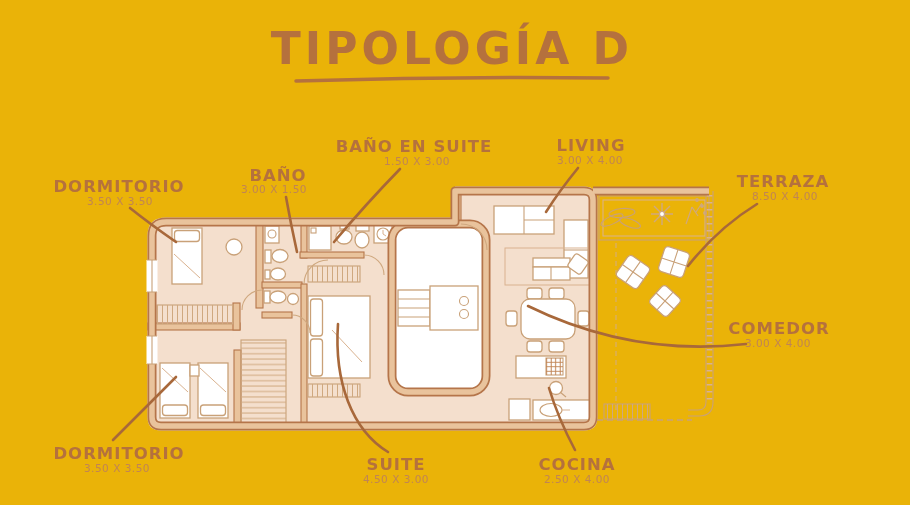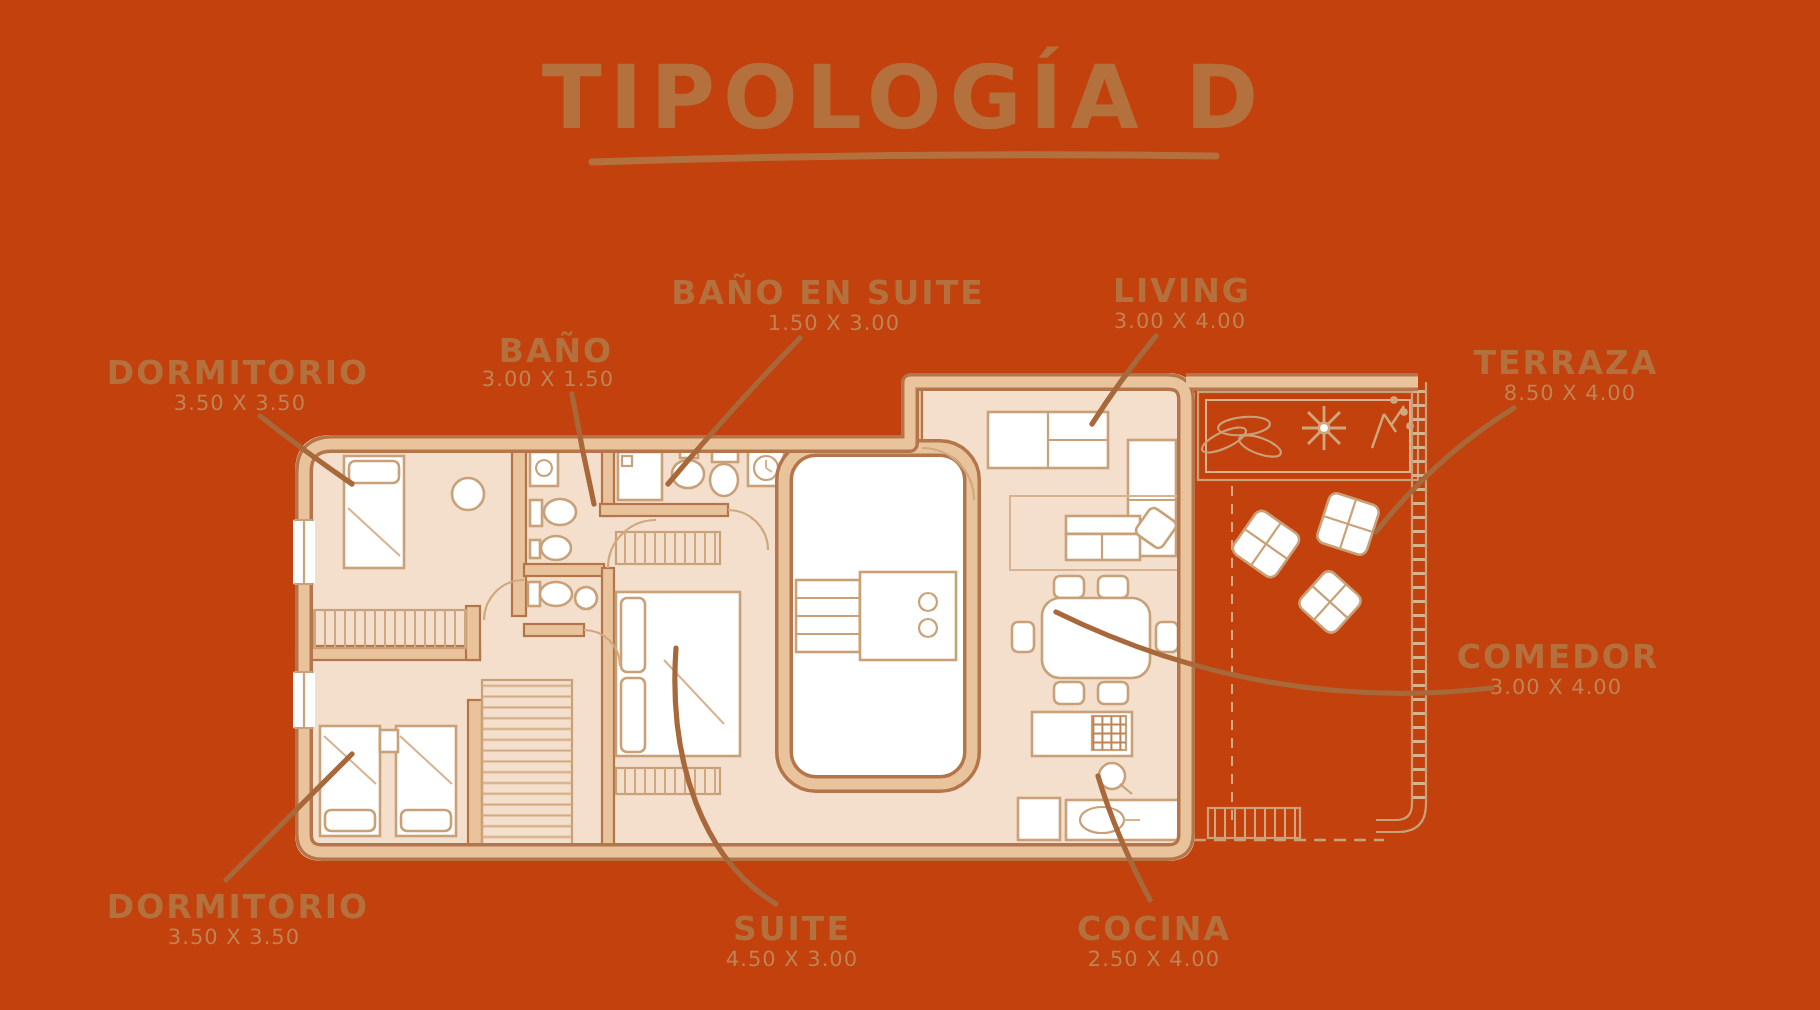--- a/index.html
+++ b/index.html
@@ -1,16 +1,16 @@
 <!DOCTYPE html>
 <html><head>
 <meta charset="utf-8">
 <style>
   html,body{margin:0;padding:0;background:#ffffff;}
-  .canvas{position:relative;width:910px;height:505px;background:#c2410c;overflow:hidden;
+  .canvas{position:relative;width:910px;height:505px;background:#eab308;overflow:hidden;
           font-family:"DejaVu Sans",sans-serif;}
   svg{display:block;}
   
   .t-title{font-family:"DejaVu Sans",sans-serif;font-weight:700;font-size:44px;fill:#b5713d;letter-spacing:4px;}
   .t-room {font-family:"DejaVu Sans",sans-serif;font-weight:700;font-size:16.5px;fill:#b5713d;letter-spacing:1px;}
   .t-dims {font-family:"DejaVu Sans",sans-serif;font-weight:400;font-size:10.5px;fill:#c08454;letter-spacing:.5px;}
   
   .wo{stroke:#b5754a;stroke-width:9;fill:none;stroke-linejoin:round;}
   .wi{stroke:#e9c39c;stroke-width:5.5;fill:none;stroke-linejoin:round;}
   .iw{fill:#e9c39c;stroke:#b5754a;stroke-width:1.1;}

